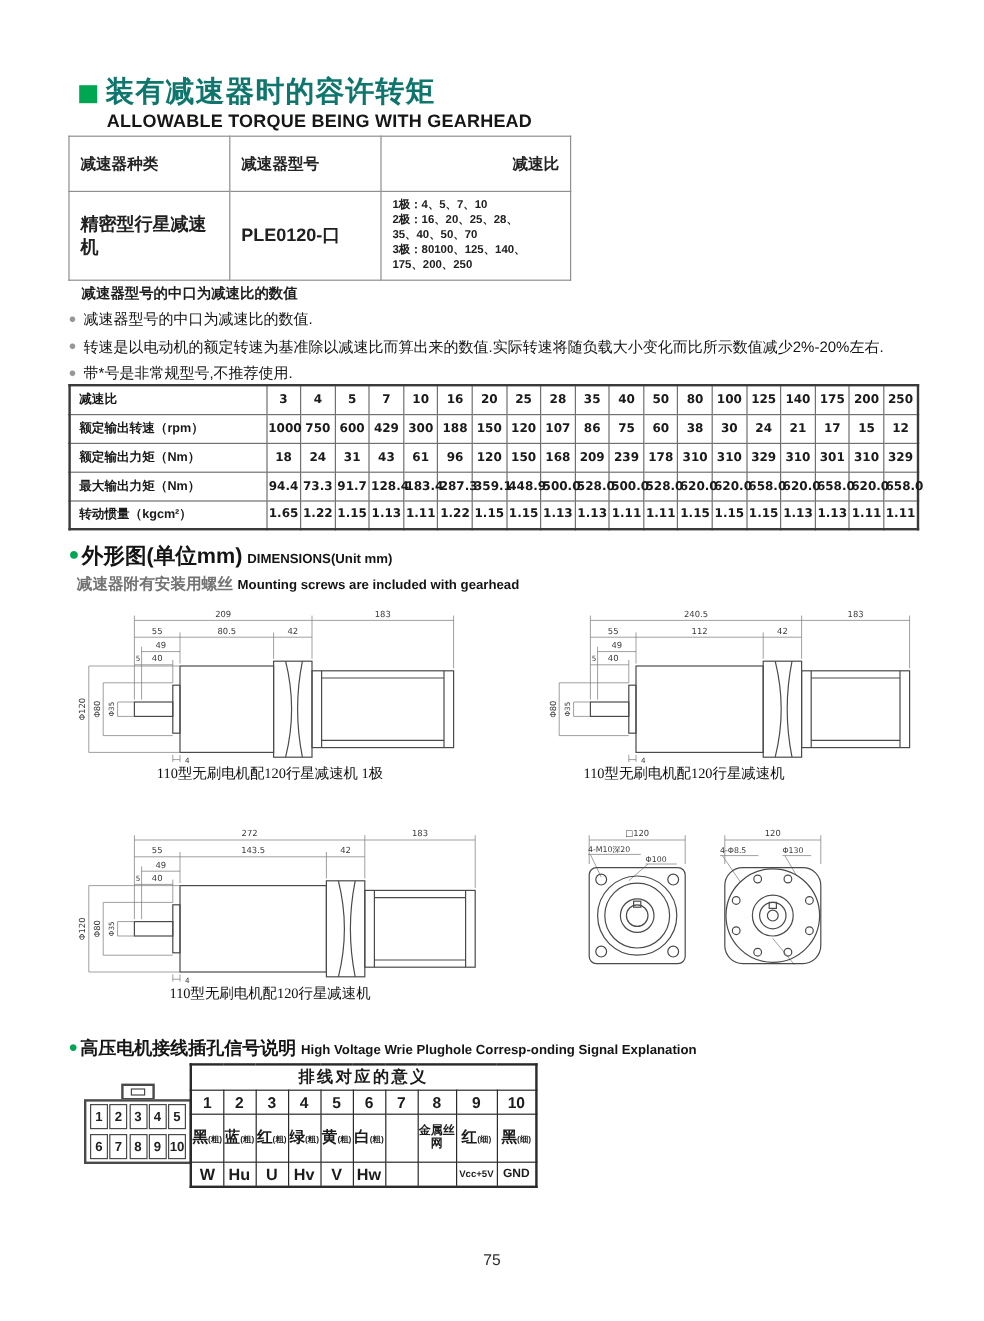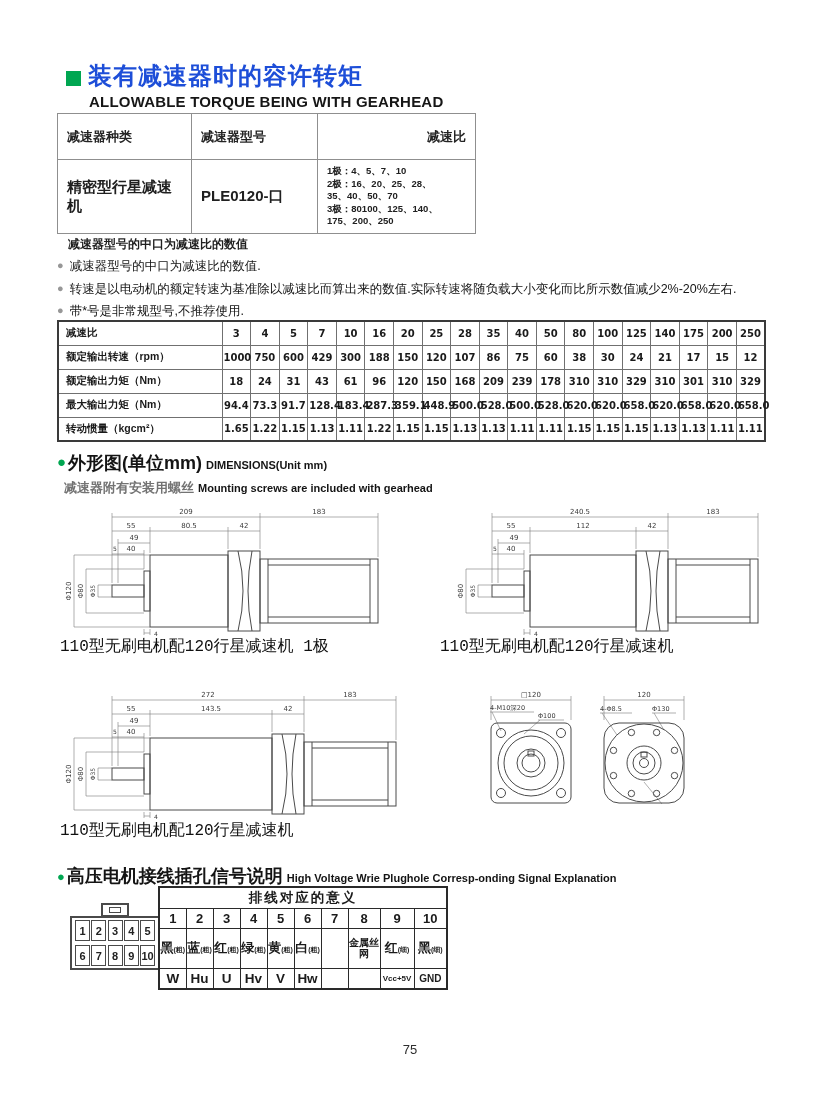--- a/index.html
+++ b/index.html
@@ -2,21 +2,21 @@
 <html><head>
 <meta charset="utf-8">
 <style>
 *{margin:0;padding:0;box-sizing:border-box}
 html,body{background:#ffffff}
 .page{position:relative;width:820px;height:1101px;background:#fff;font-family:"Liberation Sans","DejaVu Sans",sans-serif;color:#1c1c1c;overflow:hidden}
 .abs{position:absolute}
 
 
 .title-sq{position:absolute;left:66px;top:71px;width:15px;height:15px;background:#00a651}
-.title-cn{position:absolute;left:88px;top:60px;font-size:24px;font-weight:bold;letter-spacing:1px;color:#1d4ed8}
+.title-cn{position:absolute;left:88px;top:60px;font-size:24px;font-weight:bold;letter-spacing:1px;color:#0f766e}
 .title-en{position:absolute;left:89px;top:93px;font-size:15px;font-weight:bold;color:#161616;letter-spacing:.2px}
 
 
 .gear-table{position:absolute;left:57px;top:113px;width:418px;border-collapse:collapse;table-layout:fixed}
 .gear-table col:nth-child(1){width:134px}
 .gear-table col:nth-child(2){width:126px}
 .gear-table col:nth-child(3){width:158px}
 .gear-table td{border:1px solid #8f8f8f;background:#fff;vertical-align:middle;padding:4px 9px}
 .gear-table tr.hd td{height:46px;font-size:13px;font-weight:600;color:#242424}
 .gear-table tr.bd td{height:74px}
@@ -45,26 +45,26 @@
 .dim-sub .cn{font-size:13px;font-weight:bold;color:#737373}
 .dim-sub .en{font-size:11px;font-weight:bold;color:#141414;margin-left:4px}
 
 
 svg{display:block}
 .ln{stroke:#4a4a4a;fill:none;stroke-width:1}
 .dim{stroke:#7a7a7a;fill:none;stroke-width:.6}
 svg text{fill:#3a3a3a;font-size:7px;font-family:"DejaVu Sans",sans-serif;stroke:none;text-anchor:middle}
 svg text.sm{font-size:6px}
 svg text.lbl{font-size:6.5px;text-anchor:start}
-.caption{position:absolute;text-align:left;font-family:Liberation Mono, monospace;font-size:16px;color:#101010}
+.caption{position:absolute;text-align:center;font-family:Liberation Serif, serif;font-size:12px;color:#101010}
 
 
 .sig-head{position:absolute;left:57px;top:864px;white-space:nowrap}
 .sig-head .dot{color:#00a651;font-size:13px;margin-right:2px;vertical-align:1px}
-.sig-head .cn{font-size:18px;font-weight:bold;color:#141414}
+.sig-head .cn{font-size:15px;font-weight:bold;color:#141414}
 .sig-head .en{font-size:11px;font-weight:bold;color:#141414;margin-left:4px}
 
 
 .connector{position:absolute;left:70px;top:903px;width:90px}
 .latch{width:28px;height:14px;border:2px solid #4a4a4a;margin:0 auto;display:flex;align-items:center;justify-content:center}
 .latch-inner{width:12px;height:6px;border:1.5px solid #4a4a4a}
 .conn-body{width:90px;height:54px;border:2.5px solid #4a4a4a;margin-top:-1px;padding:2px 3px;display:flex;flex-direction:column;justify-content:space-between;background:#fff}
 .pin-row{display:flex;justify-content:space-between}
 .pin{width:15px;height:21px;border:1.5px solid #4a4a4a;font-size:11px;font-weight:bold;display:flex;align-items:center;justify-content:center;color:#222}
 

